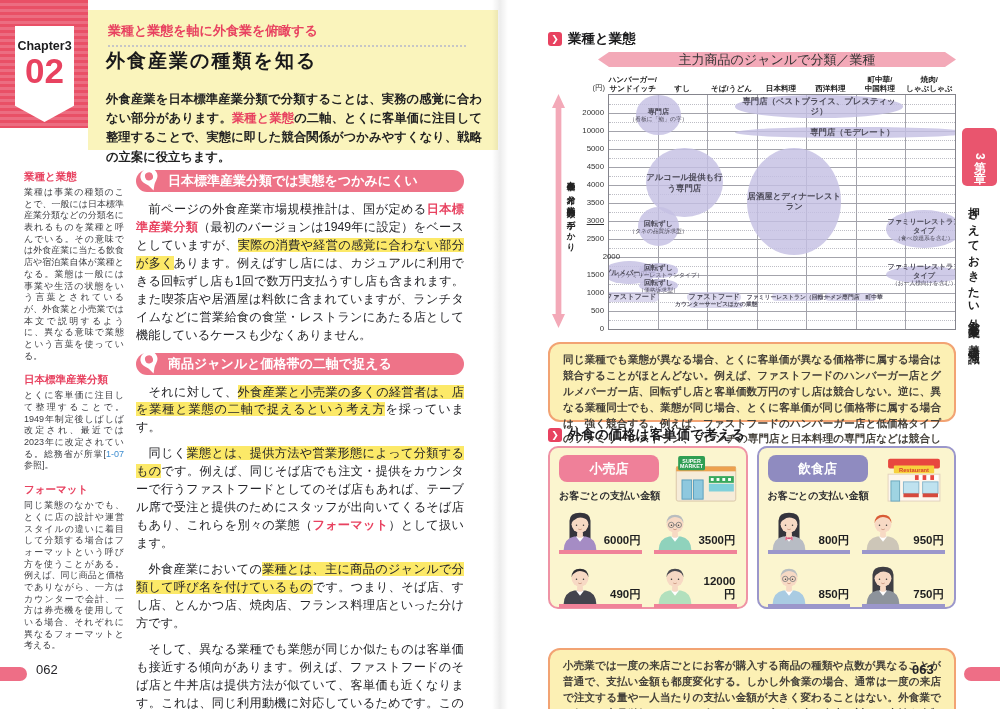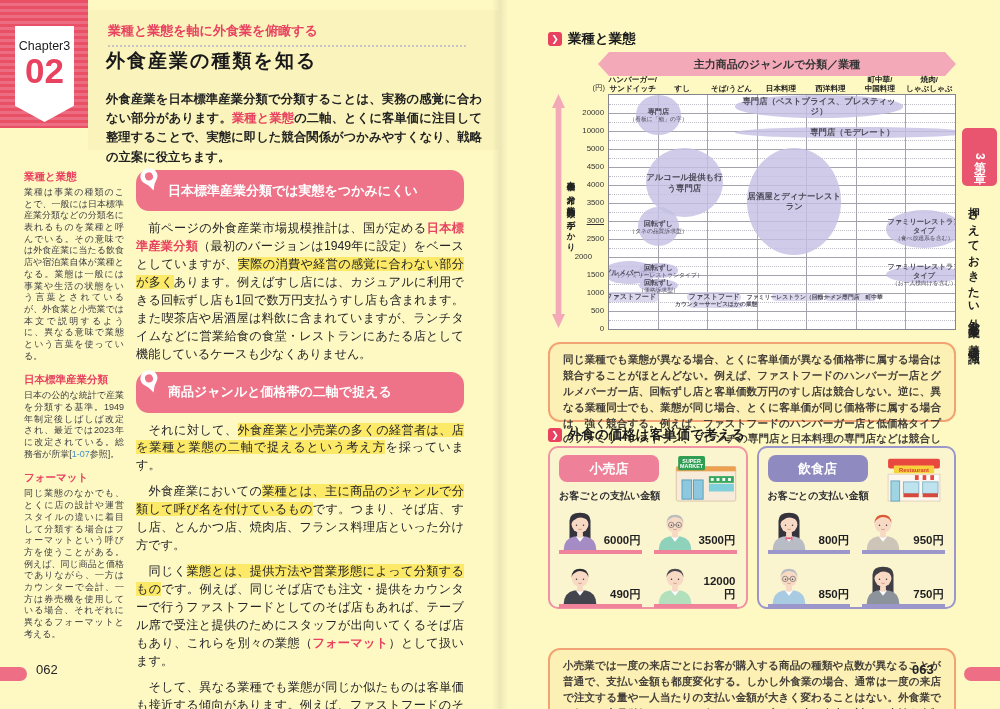--- a/index.html
+++ b/index.html
@@ -1,41 +1,41 @@
 <!DOCTYPE html>
 <html><head>
 <meta charset="utf-8">
 <style>
   html,body{margin:0;padding:0;background:#e9e9e9;}
-  .canvas{position:relative;width:1000px;height:709px;margin:0 auto;background:#fef9c3;
+  .canvas{position:relative;width:1000px;height:709px;margin:0 auto;background:#ffffff;
     font-family:"Liberation Sans","DejaVu Sans",sans-serif;overflow:hidden;color:#242428;}
 
   
   .yellow-band{position:absolute;left:88px;top:10px;width:410px;height:140px;background:#faf4bc;}
   .kicker{position:absolute;left:20px;top:12px;width:358px;color:#e84260;font-weight:bold;
     font-size:13px;padding-bottom:5px;border-bottom:2px dotted #c6c6c6;}
   .big-title{position:absolute;left:18px;top:38px;font-size:19px;font-weight:bold;color:#19191b;letter-spacing:2px;}
   .intro{position:absolute;left:18px;top:80px;width:376px;font-size:12.3px;font-weight:bold;line-height:1.56;color:#222;text-align:justify;}
 
   .chapter-block{position:absolute;left:0;top:0;width:88px;height:128px;
     background:repeating-linear-gradient(180deg,#e95066 0 3px,#ec6d81 3px 6px);}
   .bookmark{position:absolute;left:15px;top:26px;width:59px;height:96px;background:#fff;
     clip-path:polygon(0 0,100% 0,100% 83%,50% 100%,0 83%);text-align:center;}
-  .ch-label{margin-top:13px;font-size:12.5px;font-weight:normal;color:#1c1c1e;}
+  .ch-label{margin-top:13px;font-size:12.5px;font-weight:bold;color:#1c1c1e;}
   .ch-num{font-size:35px;font-weight:bold;color:#e84260;line-height:1.05;}
 
   
   .sidebar{position:absolute;left:24px;top:170px;width:100px;}
   .sb-term{font-size:10.5px;font-weight:bold;color:#e84260;margin:11px 0 3px;}
   .sb-term:first-child{margin-top:0;}
   .sb-body{font-size:9px;line-height:1.3;color:#3c3c40;text-align:justify;}
 
   
   .main-col{position:absolute;left:136px;top:170px;width:328px;}
-  .sec-bar{height:41px;background:#ee7388;border-radius:13px;color:#fff;font-size:13px;font-weight:bold;
+  .sec-bar{height:22px;background:#ee7388;border-radius:13px;color:#fff;font-size:13px;font-weight:bold;
     display:flex;align-items:center;padding-left:32px;position:relative;margin:0 0 9px;box-sizing:border-box;}
   .pin{position:absolute;left:5px;top:-3px;transform:rotate(-18deg);}
   .main-col p{font-size:12.2px;line-height:1.47;margin:0 0 8px;color:#242428;text-align:justify;}
   .seg-red{color:#e84260;font-weight:bold;}
   .seg-hl{background:#fce968;}
   .seg-link{color:#3f8ed0;}
 
   
   .pill-left{position:absolute;left:0;top:667px;width:27px;height:14px;border-radius:0 8px 8px 0;background:#ee6e86;}
   .pnum-left{position:absolute;left:36px;top:662px;font-size:13px;font-weight:normal;}
@@ -44,23 +44,23 @@
   .gutter{position:absolute;left:492px;top:0;width:16px;height:709px;
     background:linear-gradient(90deg,rgba(0,0,0,0),rgba(0,0,0,0.07) 50%,rgba(0,0,0,0));}
 
   
   .sec-title{position:absolute;display:flex;align-items:center;gap:6px;font-weight:bold;font-size:13.5px;color:#1b1b1d;}
   .chev{width:14px;height:14px;background:#e84260;border-radius:3px;color:#fff;font-size:9px;font-weight:bold;
     display:flex;align-items:center;justify-content:center;}
 
   
   .chart{position:absolute;left:552px;top:52px;width:404px;height:286px;}
-  .x-arrow{position:absolute;left:46px;top:0;width:358px;height:24px;background:#f3a9b8;
+  .x-arrow{position:absolute;left:46px;top:0;width:358px;height:15px;background:#f3a9b8;
     clip-path:polygon(0 50%,11px 0,calc(100% - 11px) 0,100% 50%,calc(100% - 11px) 100%,11px 100%);
-    display:flex;align-items:center;justify-content:center;font-size:11px;font-weight:bold;color:#333;}
+    display:flex;align-items:center;justify-content:center;font-size:13px;font-weight:normal;color:#333;}
   .y-arrow{position:absolute;left:0;top:42px;width:13px;height:234px;background:#f3a9b8;
     clip-path:polygon(50% 0,100% 6%,72% 6%,72% 94%,100% 94%,50% 100%,0 94%,28% 94%,28% 6%,0 6%);}
   .y-axis-title{position:absolute;left:13px;top:42px;width:13px;height:234px;writing-mode:vertical-rl;
     display:flex;align-items:center;justify-content:center;font-size:8.5px;font-weight:bold;color:#222;letter-spacing:1px;}
   .yen-unit{position:absolute;left:24px;top:31px;width:29px;text-align:right;font-size:7.5px;color:#333;}
   .plot{position:absolute;left:56px;top:42px;width:346px;height:234px;border:1px solid #84848c;overflow:hidden;background:#fff;}
   .gline{position:absolute;left:0;right:0;height:1px;background:#a3a3ab;}
   .gdot{position:absolute;left:0;right:0;height:0;border-top:1px dotted #bdbdc5;}
   .vline{position:absolute;top:0;bottom:0;width:1px;background:#a3a3ab;}
   .tick-lab{position:absolute;width:28px;text-align:right;font-size:7.8px;color:#333;}
@@ -117,21 +117,21 @@
     <div class="bookmark">
       <div class="ch-label">Chapter3</div>
       <div class="ch-num">02</div>
     </div>
   </div>
 
   <div class="sidebar">
     <div class="sb-term">業種と業態</div>
     <div class="sb-body"><span>業種は事業の種類のことで、一般には日本標準産業分類などの分類名に表れるものを業種と呼んでいる。その意味では外食産業に当たる飲食店や宿泊業自体が業種となる。業態は一般には事業や生活の状態をいう言葉とされているが、外食業と小売業では本文で説明するように、異なる意味で業態という言葉を使っている。</span></div>
     <div class="sb-term">日本標準産業分類</div>
-    <div class="sb-body"><span>日本の公的な統計で産業を分類する基準。1949年制定後しばしば改定され、最近では2023年に改定されている。総務省が所掌[</span><span class="seg-link">1-07</span><span>参照]。</span></div>
+    <div class="sb-body"><span>とくに客単価に注目して整理することで。1949年制定後しばしば改定され、最近では2023年に改定されている。総務省が所掌[</span><span class="seg-link">1-07</span><span>参照]。</span></div>
     <div class="sb-term">フォーマット</div>
     <div class="sb-body"><span>同じ業態のなかでも、とくに店の設計や運営スタイルの違いに着目して分類する場合はフォーマットという呼び方を使うことがある。例えば、同じ商品と価格でありながら、一方はカウンターで会計、一方は券売機を使用している場合、それぞれに異なるフォーマットと考える。</span></div>
   </div>
 
   <div class="main-col">
     <div class="sec-bar">
       <span class="pin">
         <svg width="19" height="25" viewBox="0 0 20 26">
             <path d="M10 1 C4.5 1 1 5 1 9.5 C1 14 5 16 7.5 20 L10 25 L12.5 20 C15 16 19 14 19 9.5 C19 5 15.5 1 10 1 Z" fill="#fff"></path>
             <circle cx="10" cy="9.5" r="4.2" fill="#ee7388"></circle>
@@ -143,22 +143,22 @@
     <div class="sec-bar">
       <span class="pin">
         <svg width="19" height="25" viewBox="0 0 20 26">
             <path d="M10 1 C4.5 1 1 5 1 9.5 C1 14 5 16 7.5 20 L10 25 L12.5 20 C15 16 19 14 19 9.5 C19 5 15.5 1 10 1 Z" fill="#fff"></path>
             <circle cx="10" cy="9.5" r="4.2" fill="#ee7388"></circle>
           </svg>
       </span>
       <span>商品ジャンルと価格帯の二軸で捉える</span>
     </div>
     <p><span>　それに対して、</span><span class="seg-hl">外食産業と小売業の多くの経営者は、店を業種と業態の二軸で捉えるという考え方</span><span>を採っています。</span></p>
+    <p><span>　同じく</span><span class="seg-hl">業態とは、提供方法や営業形態によって分類するもの</span><span>です。例えば、同じそば店でも注文・提供をカウンターで行うファストフードとしてのそば店もあれば、テーブル席で受注と提供のためにスタッフが出向いてくるそば店もあり、これらを別々の業態（</span><span class="seg-red">フォーマット</span><span>）として扱います。</span></p>
     <p><span>　外食産業においての</span><span class="seg-hl">業種とは、主に商品のジャンルで分類して呼び名を付けているもの</span><span>です。つまり、そば店、すし店、とんかつ店、焼肉店、フランス料理店といった分け方です。</span></p>
-    <p><span>　同じく</span><span class="seg-hl">業態とは、提供方法や営業形態によって分類するもの</span><span>です。例えば、同じそば店でも注文・提供をカウンターで行うファストフードとしてのそば店もあれば、テーブル席で受注と提供のためにスタッフが出向いてくるそば店もあり、これらを別々の業態（</span><span class="seg-red">フォーマット</span><span>）として扱います。</span></p>
     <p><span>　そして、異なる業種でも業態が同じか似たものは客単価も接近する傾向があります。例えば、ファストフードのそば店と牛丼店は提供方法が似ていて、客単価も近くなります。これは、同じ利用動機に対応しているためです。このため、業態を近い客単価の価格帯ごとに整理して俯瞰すると、自社・自店と競合する他社・他店に注意を向けやすくなります。</span></p>
   </div>
 
   <div class="pill-left"></div>
   <div class="pnum-left">062</div>
   <div class="gutter"></div>
 
   <div class="sec-title" style="left:548px;top:30px;">
     <span class="chev">❯</span>
     <span>業種と業態</span>
@@ -253,21 +253,21 @@
           <span class="b-label">ファミリーレストラン（回転タイプ）</span>
         </div>
         <div class="bubble band tiny" style="left: 216.497px; top: 198px; width: 50.4171px; height: 8.28px; border-radius: 4.14px;">
           <span class="b-label">ラーメン専門店　町中華</span>
         </div>
       </div>
   <div class="tick-lab" style="left: 24px; top: 271.5px;">0</div>
       <div class="tick-lab" style="left: 24px; top: 253.5px;">500</div>
       <div class="tick-lab" style="left: 24px; top: 235.5px;">1000</div>
       <div class="tick-lab" style="left: 24px; top: 217.5px;">1500</div>
-      <div class="tick-lab" style="left: 12px; top: 199.5px;">2000</div>
+      <div class="tick-lab" style="left: 40px; top: 199.5px;">2000</div>
       <div class="tick-lab" style="left: 24px; top: 181.5px;">2500</div>
       <div class="tick-lab" style="left: 24px; top: 163.5px; text-decoration: underline;">3000</div>
       <div class="tick-lab" style="left: 24px; top: 145.5px;">3500</div>
       <div class="tick-lab" style="left: 24px; top: 127.5px;">4000</div>
       <div class="tick-lab" style="left: 24px; top: 109.5px;">4500</div>
       <div class="tick-lab" style="left: 24px; top: 91.5px;">5000</div>
       <div class="tick-lab" style="left: 24px; top: 73.5px;">10000</div>
       <div class="tick-lab" style="left: 24px; top: 55.5px;">20000</div>
       <div class="col-h" style="left: 50px; width: 61.4286px;">ハンバーガー/
 サンドイッチ</div>

